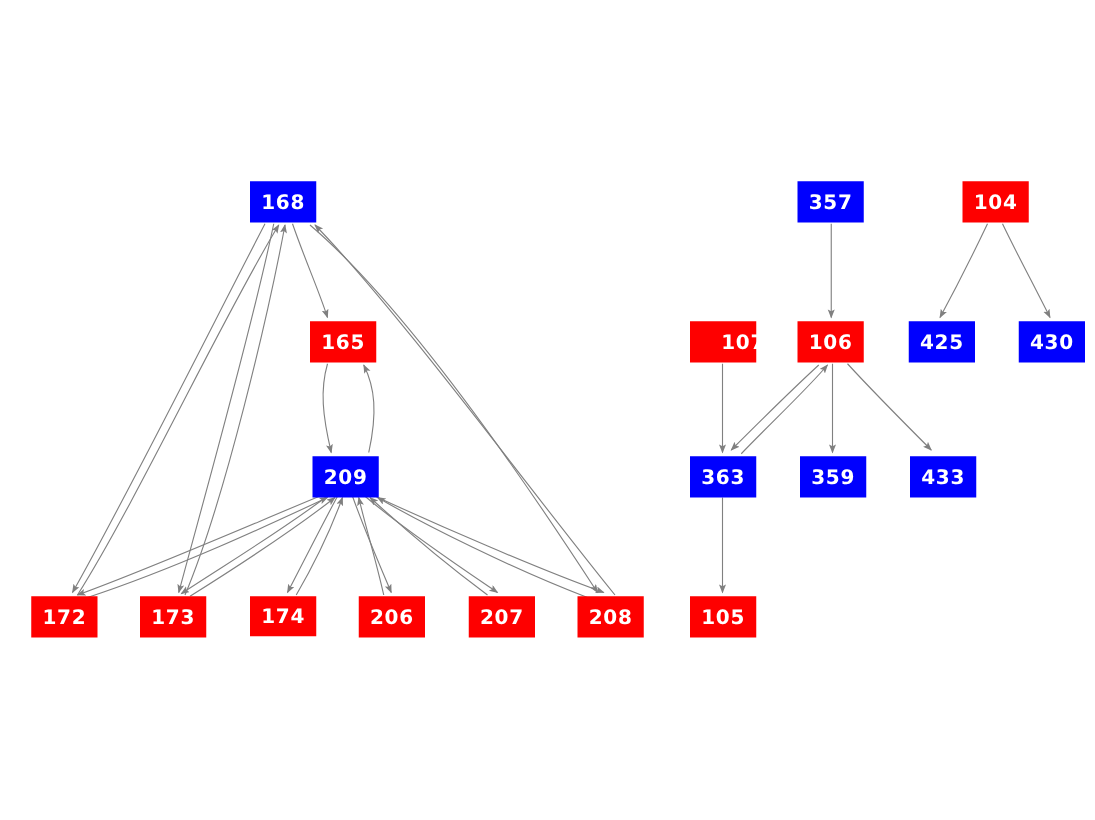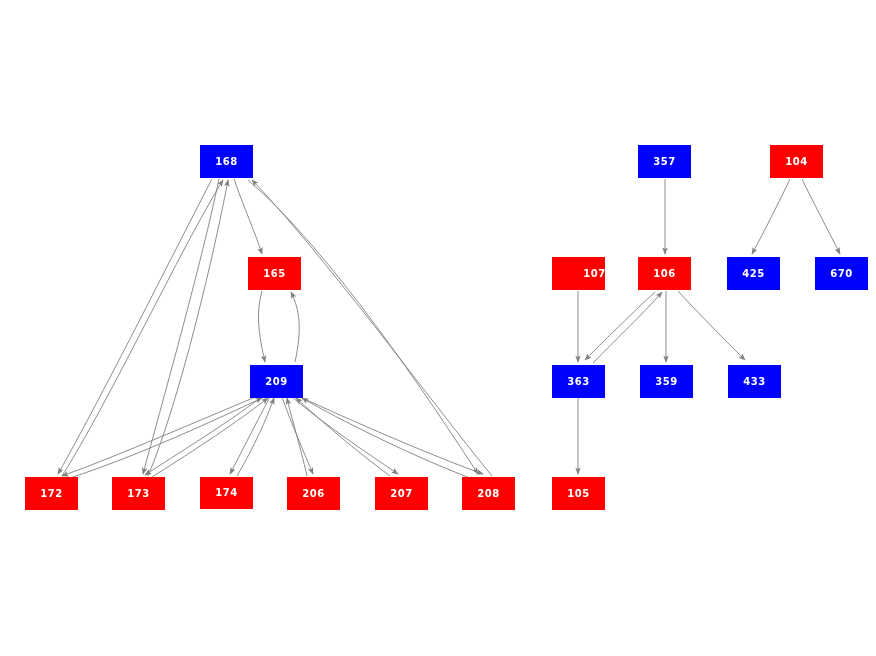--- a/index.html
+++ b/index.html
@@ -21,21 +21,21 @@
     top: 0;
     width: 876px;
     height: 656px;
   }
   .node {
     position: absolute;
     display: flex;
     align-items: center;
     justify-content: center;
     color: #ffffff;
-    font-size: 10px;
+    font-size: 16px;
     font-weight: bold;
     letter-spacing: 0.5px;
     line-height: 1;
     box-sizing: border-box;
     user-select: none;
   }
   .node-label {
     pointer-events: none;
   }
 </style>
@@ -119,21 +119,21 @@
       <div class="node" style="left: 552px; top: 257px; width: 53px; height: 33px; background: rgb(254, 0, 0); color: rgb(255, 255, 255); padding-left: 32px;">
         <span class="node-label">107</span>
       </div>
       <div class="node" style="left: 638px; top: 257px; width: 53px; height: 33px; background: rgb(254, 0, 0); color: rgb(255, 255, 255);">
         <span class="node-label">106</span>
       </div>
       <div class="node" style="left: 727px; top: 257px; width: 53px; height: 33px; background: rgb(0, 0, 254); color: rgb(255, 255, 255);">
         <span class="node-label">425</span>
       </div>
       <div class="node" style="left: 815px; top: 257px; width: 53px; height: 33px; background: rgb(0, 0, 254); color: rgb(255, 255, 255);">
-        <span class="node-label">670</span>
+        <span class="node-label">430</span>
       </div>
       <div class="node" style="left: 552px; top: 365px; width: 53px; height: 33px; background: rgb(0, 0, 254); color: rgb(255, 255, 255);">
         <span class="node-label">363</span>
       </div>
       <div class="node" style="left: 640px; top: 365px; width: 53px; height: 33px; background: rgb(0, 0, 254); color: rgb(255, 255, 255);">
         <span class="node-label">359</span>
       </div>
       <div class="node" style="left: 728px; top: 365px; width: 53px; height: 33px; background: rgb(0, 0, 254); color: #ffffff;">
         <span class="node-label">433</span>
       </div>

